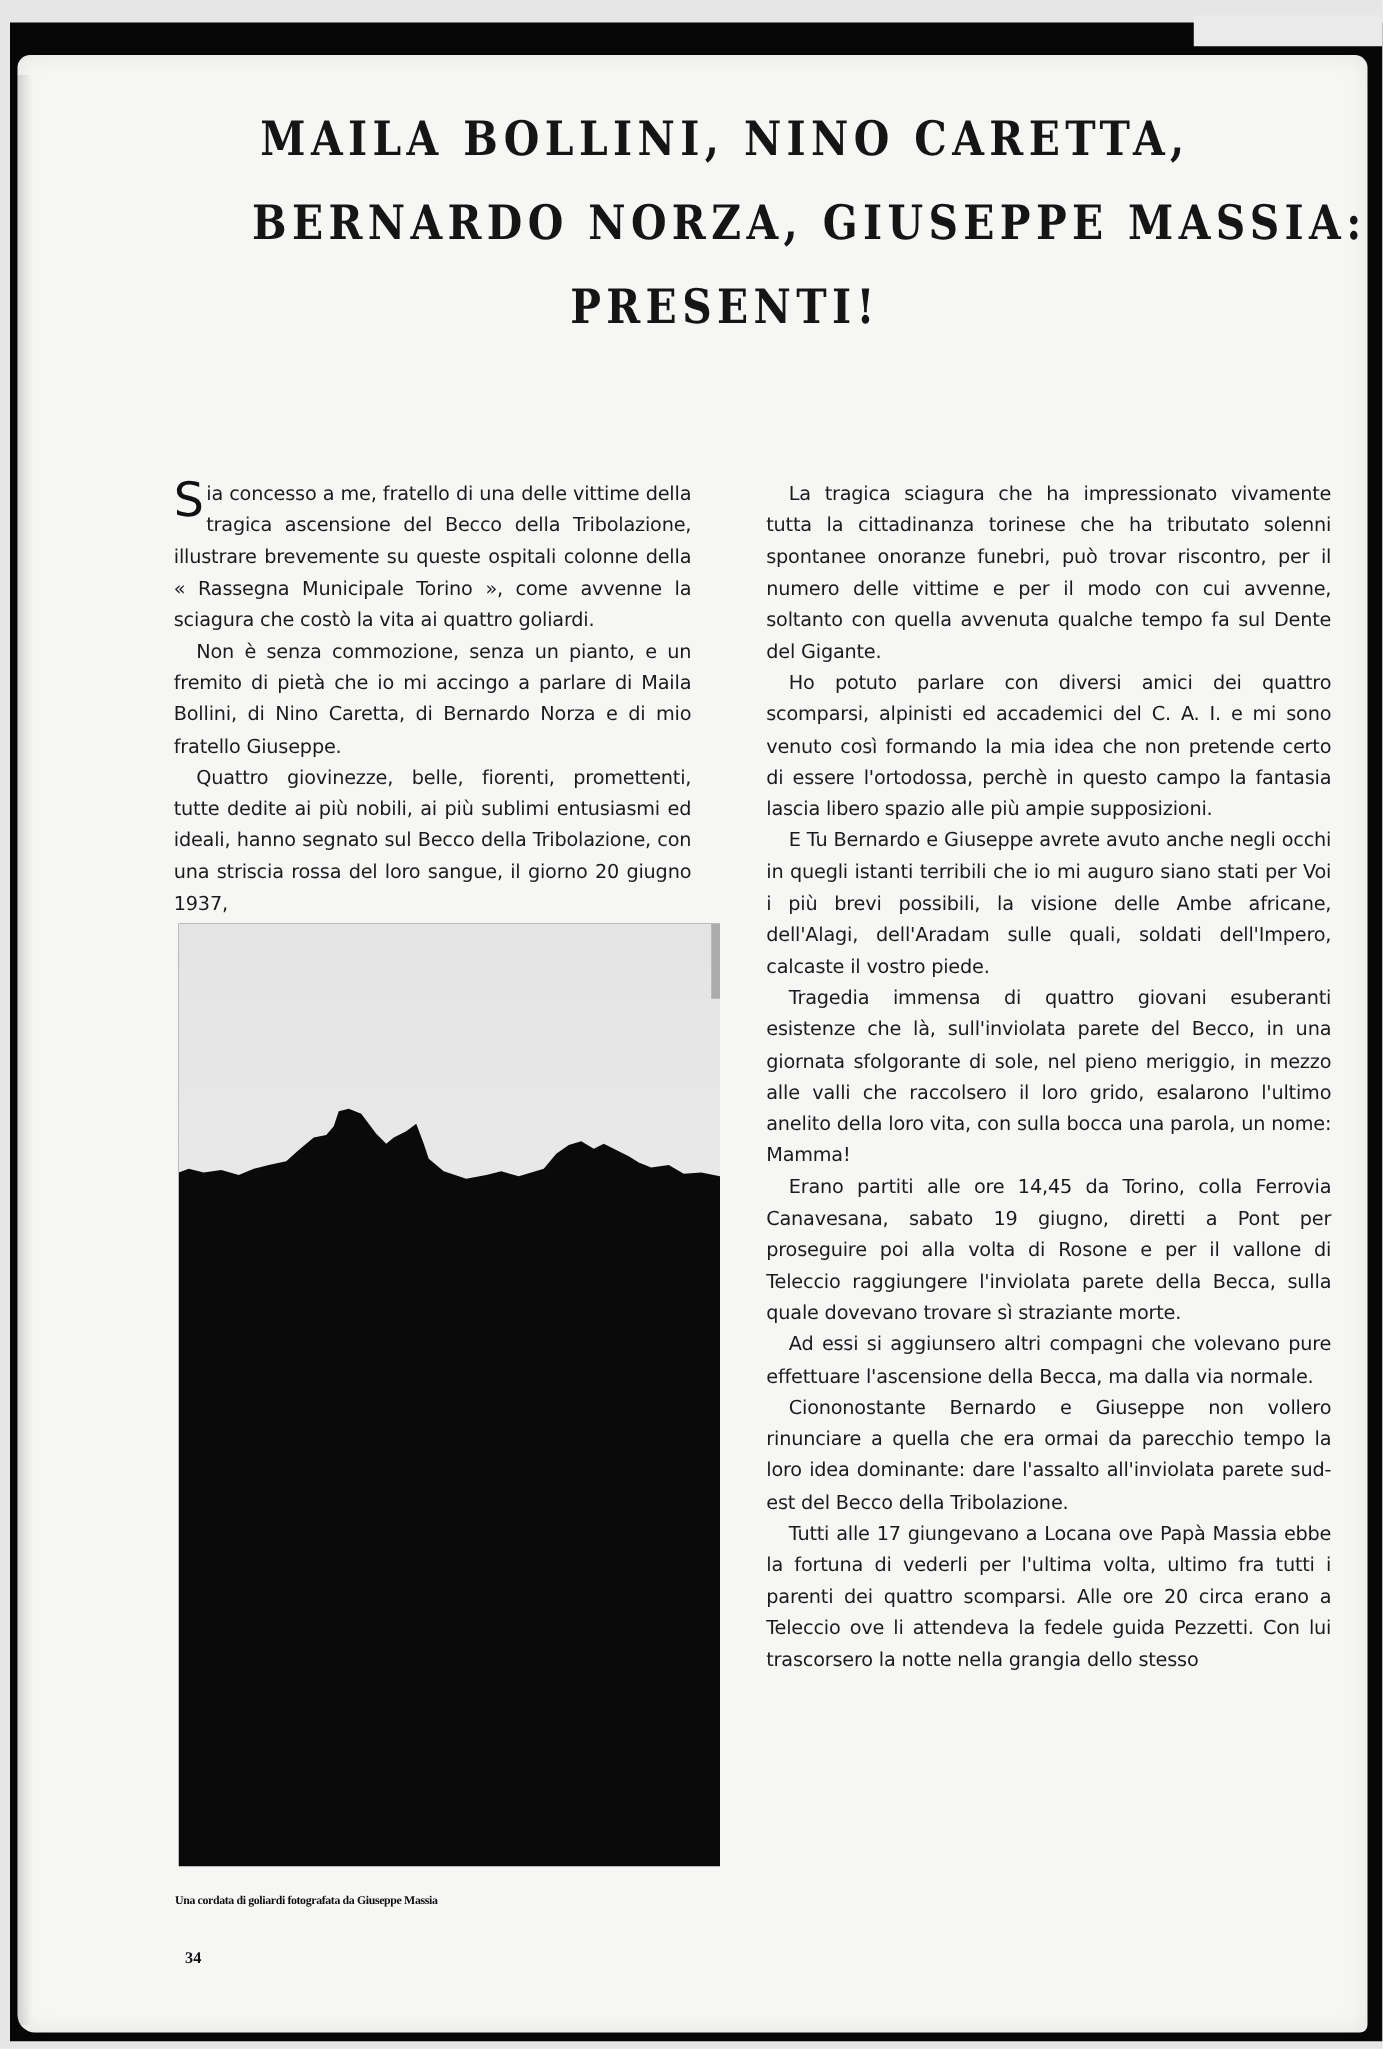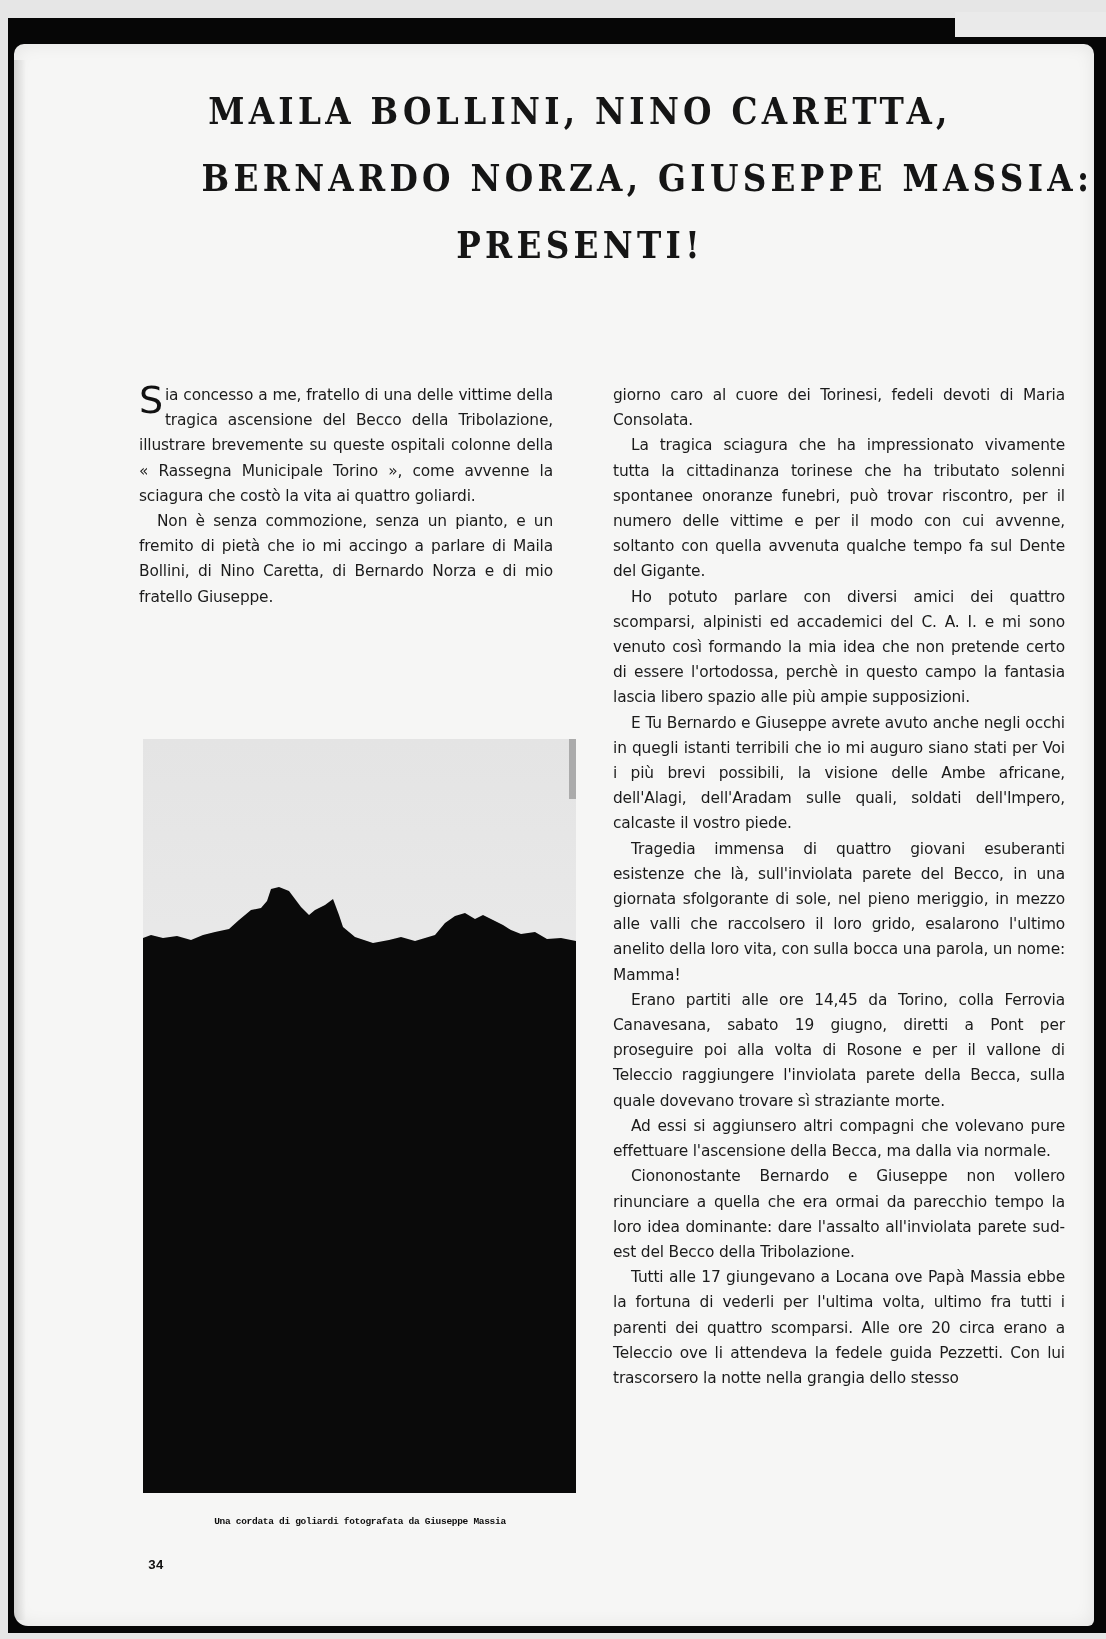--- a/index.html
+++ b/index.html
@@ -51,47 +51,48 @@
     float: left; font-size: 38px; line-height: 34px; margin: 0 2px 0 0;
     font-family: "DejaVu Sans", sans-serif; color: #111;
   }
 
   .photo {
     position: absolute; left: 143px; top: 739px; width: 433px; height: 754px;
     background: #0b0b0b; overflow: hidden;
   }
   .photo svg { display: block; }
   .caption {
-    position: absolute; left: 140px; top: 1516px; width: 440px; text-align: center;
-    font-family: Liberation Mono, monospace; font-weight: bold; font-size: 9.5px;
+    position: absolute; left: 140px; top: 1516px; width: 440px; text-align: left;
+    font-family: Liberation Serif, serif; font-weight: bold; font-size: 9.5px;
     color: #0d0d0d; letter-spacing: -0.3px;
   }
   .page-number {
     position: absolute; left: 148px; top: 1558px;
-    font-family: Liberation Mono, monospace; font-weight: bold; font-size: 13px; color: #111;
+    font-family: Liberation Serif, serif; font-weight: bold; font-size: 13px; color: #111;
   }
 </style>
 </head>
 <body>
 
 <div class="scan-frame"></div>
 <div class="top-right-gap"></div>
 
 <div class="page"></div>
 <div class="left-shadow"></div>
 
 <h1 class="title l1">MAILA BOLLINI, NINO CARETTA,</h1>
 <h1 class="title l2">BERNARDO NORZA, GIUSEPPE MASSIA:</h1>
 <h1 class="title l3">PRESENTI!</h1>
 
 <div class="col col-left">
   <p class="noindent">
     <span class="dropcap">S</span><span>ia concesso a me, fratello di una delle vittime della tragica ascensione del Becco della Tribolazione, illustrare brevemente su queste ospitali colonne della « Rassegna Municipale Torino », come avvenne la sciagura che costò la vita ai quattro goliardi.</span>
   </p>
   <p>Non è senza commozione, senza un pianto, e un fremito di pietà che io mi accingo a parlare di Maila Bollini, di Nino Caretta, di Bernardo Norza e di mio fratello Giuseppe.</p>
+  <p>Quattro giovinezze, belle, fiorenti, promettenti, tutte dedite ai più nobili, ai più sublimi entusiasmi ed ideali, hanno segnato sul Becco della Tribolazione, con una striscia rossa del loro sangue, il giorno 20 giugno 1937,</p>
 </div>
 
 <div class="photo">
   <svg width="433" height="754" viewBox="0 0 433 754">
     <defs>
       <linearGradient id="sky" x1="0" y1="0" x2="0" y2="1">
         <stop offset="0" stop-color="#e4e4e4"></stop>
         <stop offset="0.5" stop-color="#ececec"></stop>
         <stop offset="1" stop-color="#dcdcdc"></stop>
       </linearGradient>
@@ -99,21 +100,20 @@
     <rect x="0" y="0" width="433" height="754" fill="url(#sky)"></rect>
     <path fill="#0a0a0a" d="M0,199 L8,196 L20,199 L34,197 L48,201 L60,196 L72,193 L86,190 L96,181 L108,171 L118,169 L124,162 L128,150 L136,148 L146,152 L152,160 L158,168 L166,176 L172,171 L182,166 L190,160 L196,176 L200,188 L212,198 L230,204 L246,201 L258,198 L272,202 L282,199 L292,196 L302,184 L312,177 L322,174 L332,180 L340,176 L350,181 L360,186 L368,191 L378,195 L392,193 L404,200 L418,199 L433,202 L433,754 L0,754 Z"></path>
     <rect x="426" y="0" width="7" height="60" fill="#555" opacity="0.4"></rect>
   </svg>
 </div>
 
 <div class="caption">Una cordata di goliardi fotografata da Giuseppe Massia</div>
 <div class="page-number">34</div>
 
 <div class="col col-right">
-  <p class="noindent">giorno caro al cuore dei Torinesi, fedeli devoti di Maria Consolata.</p>
   <p>La tragica sciagura che ha impressionato vivamente tutta la cittadinanza torinese che ha tributato solenni spontanee onoranze funebri, può trovar riscontro, per il numero delle vittime e per il modo con cui avvenne, soltanto con quella avvenuta qualche tempo fa sul Dente del Gigante.</p>
   <p>Ho potuto parlare con diversi amici dei quattro scomparsi, alpinisti ed accademici del C. A. I. e mi sono venuto così formando la mia idea che non pretende certo di essere l'ortodossa, perchè in questo campo la fantasia lascia libero spazio alle più ampie supposizioni.</p>
   <p>E Tu Bernardo e Giuseppe avrete avuto anche negli occhi in quegli istanti terribili che io mi auguro siano stati per Voi i più brevi possibili, la visione delle Ambe africane, dell'Alagi, dell'Aradam sulle quali, soldati dell'Impero, calcaste il vostro piede.</p>
   <p>Tragedia immensa di quattro giovani esuberanti esistenze che là, sull'inviolata parete del Becco, in una giornata sfolgorante di sole, nel pieno meriggio, in mezzo alle valli che raccolsero il loro grido, esalarono l'ultimo anelito della loro vita, con sulla bocca una parola, un nome: Mamma!</p>
   <p>Erano partiti alle ore 14,45 da Torino, colla Ferrovia Canavesana, sabato 19 giugno, diretti a Pont per proseguire poi alla volta di Rosone e per il vallone di Teleccio raggiungere l'inviolata parete della Becca, sulla quale dovevano trovare sì straziante morte.</p>
   <p>Ad essi si aggiunsero altri compagni che volevano pure effettuare l'ascensione della Becca, ma dalla via normale.</p>
   <p>Ciononostante Bernardo e Giuseppe non vollero rinunciare a quella che era ormai da parecchio tempo la loro idea dominante: dare l'assalto all'inviolata parete sud-est del Becco della Tribolazione.</p>
   <p>Tutti alle 17 giungevano a Locana ove Papà Massia ebbe la fortuna di vederli per l'ultima volta, ultimo fra tutti i parenti dei quattro scomparsi. Alle ore 20 circa erano a Teleccio ove li attendeva la fedele guida Pezzetti. Con lui trascorsero la notte nella grangia dello stesso</p>
 </div>
 

